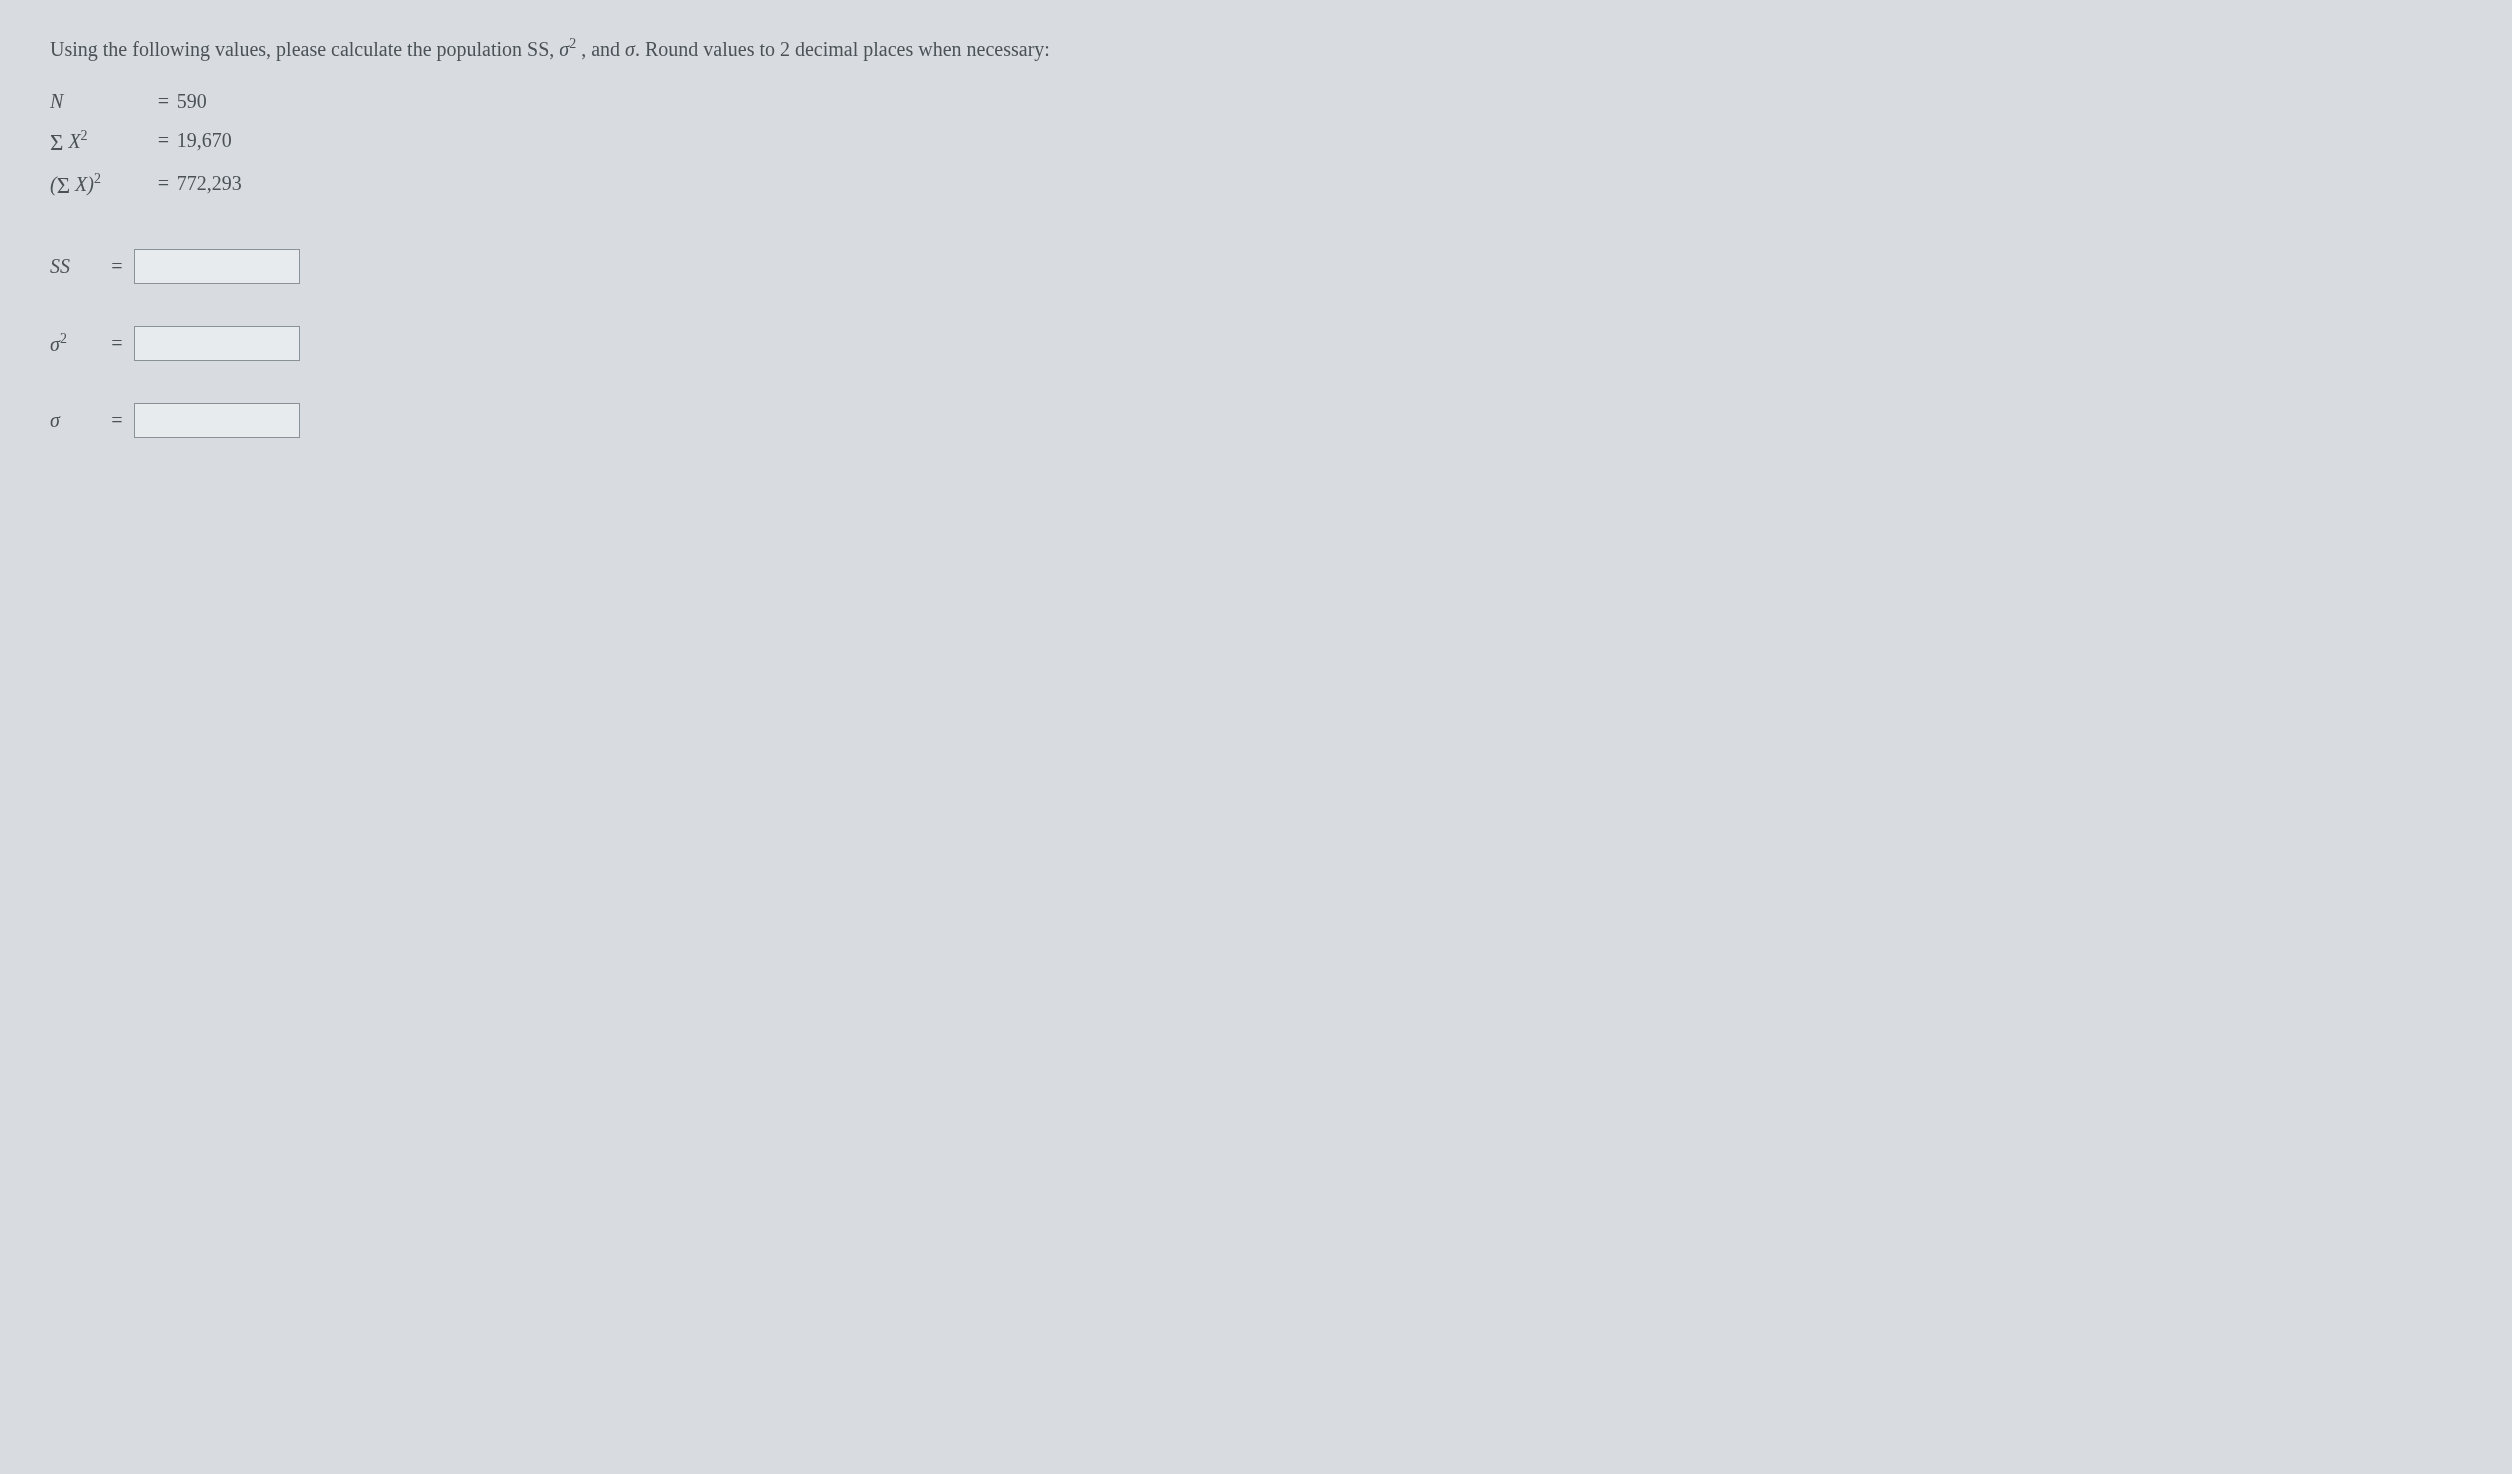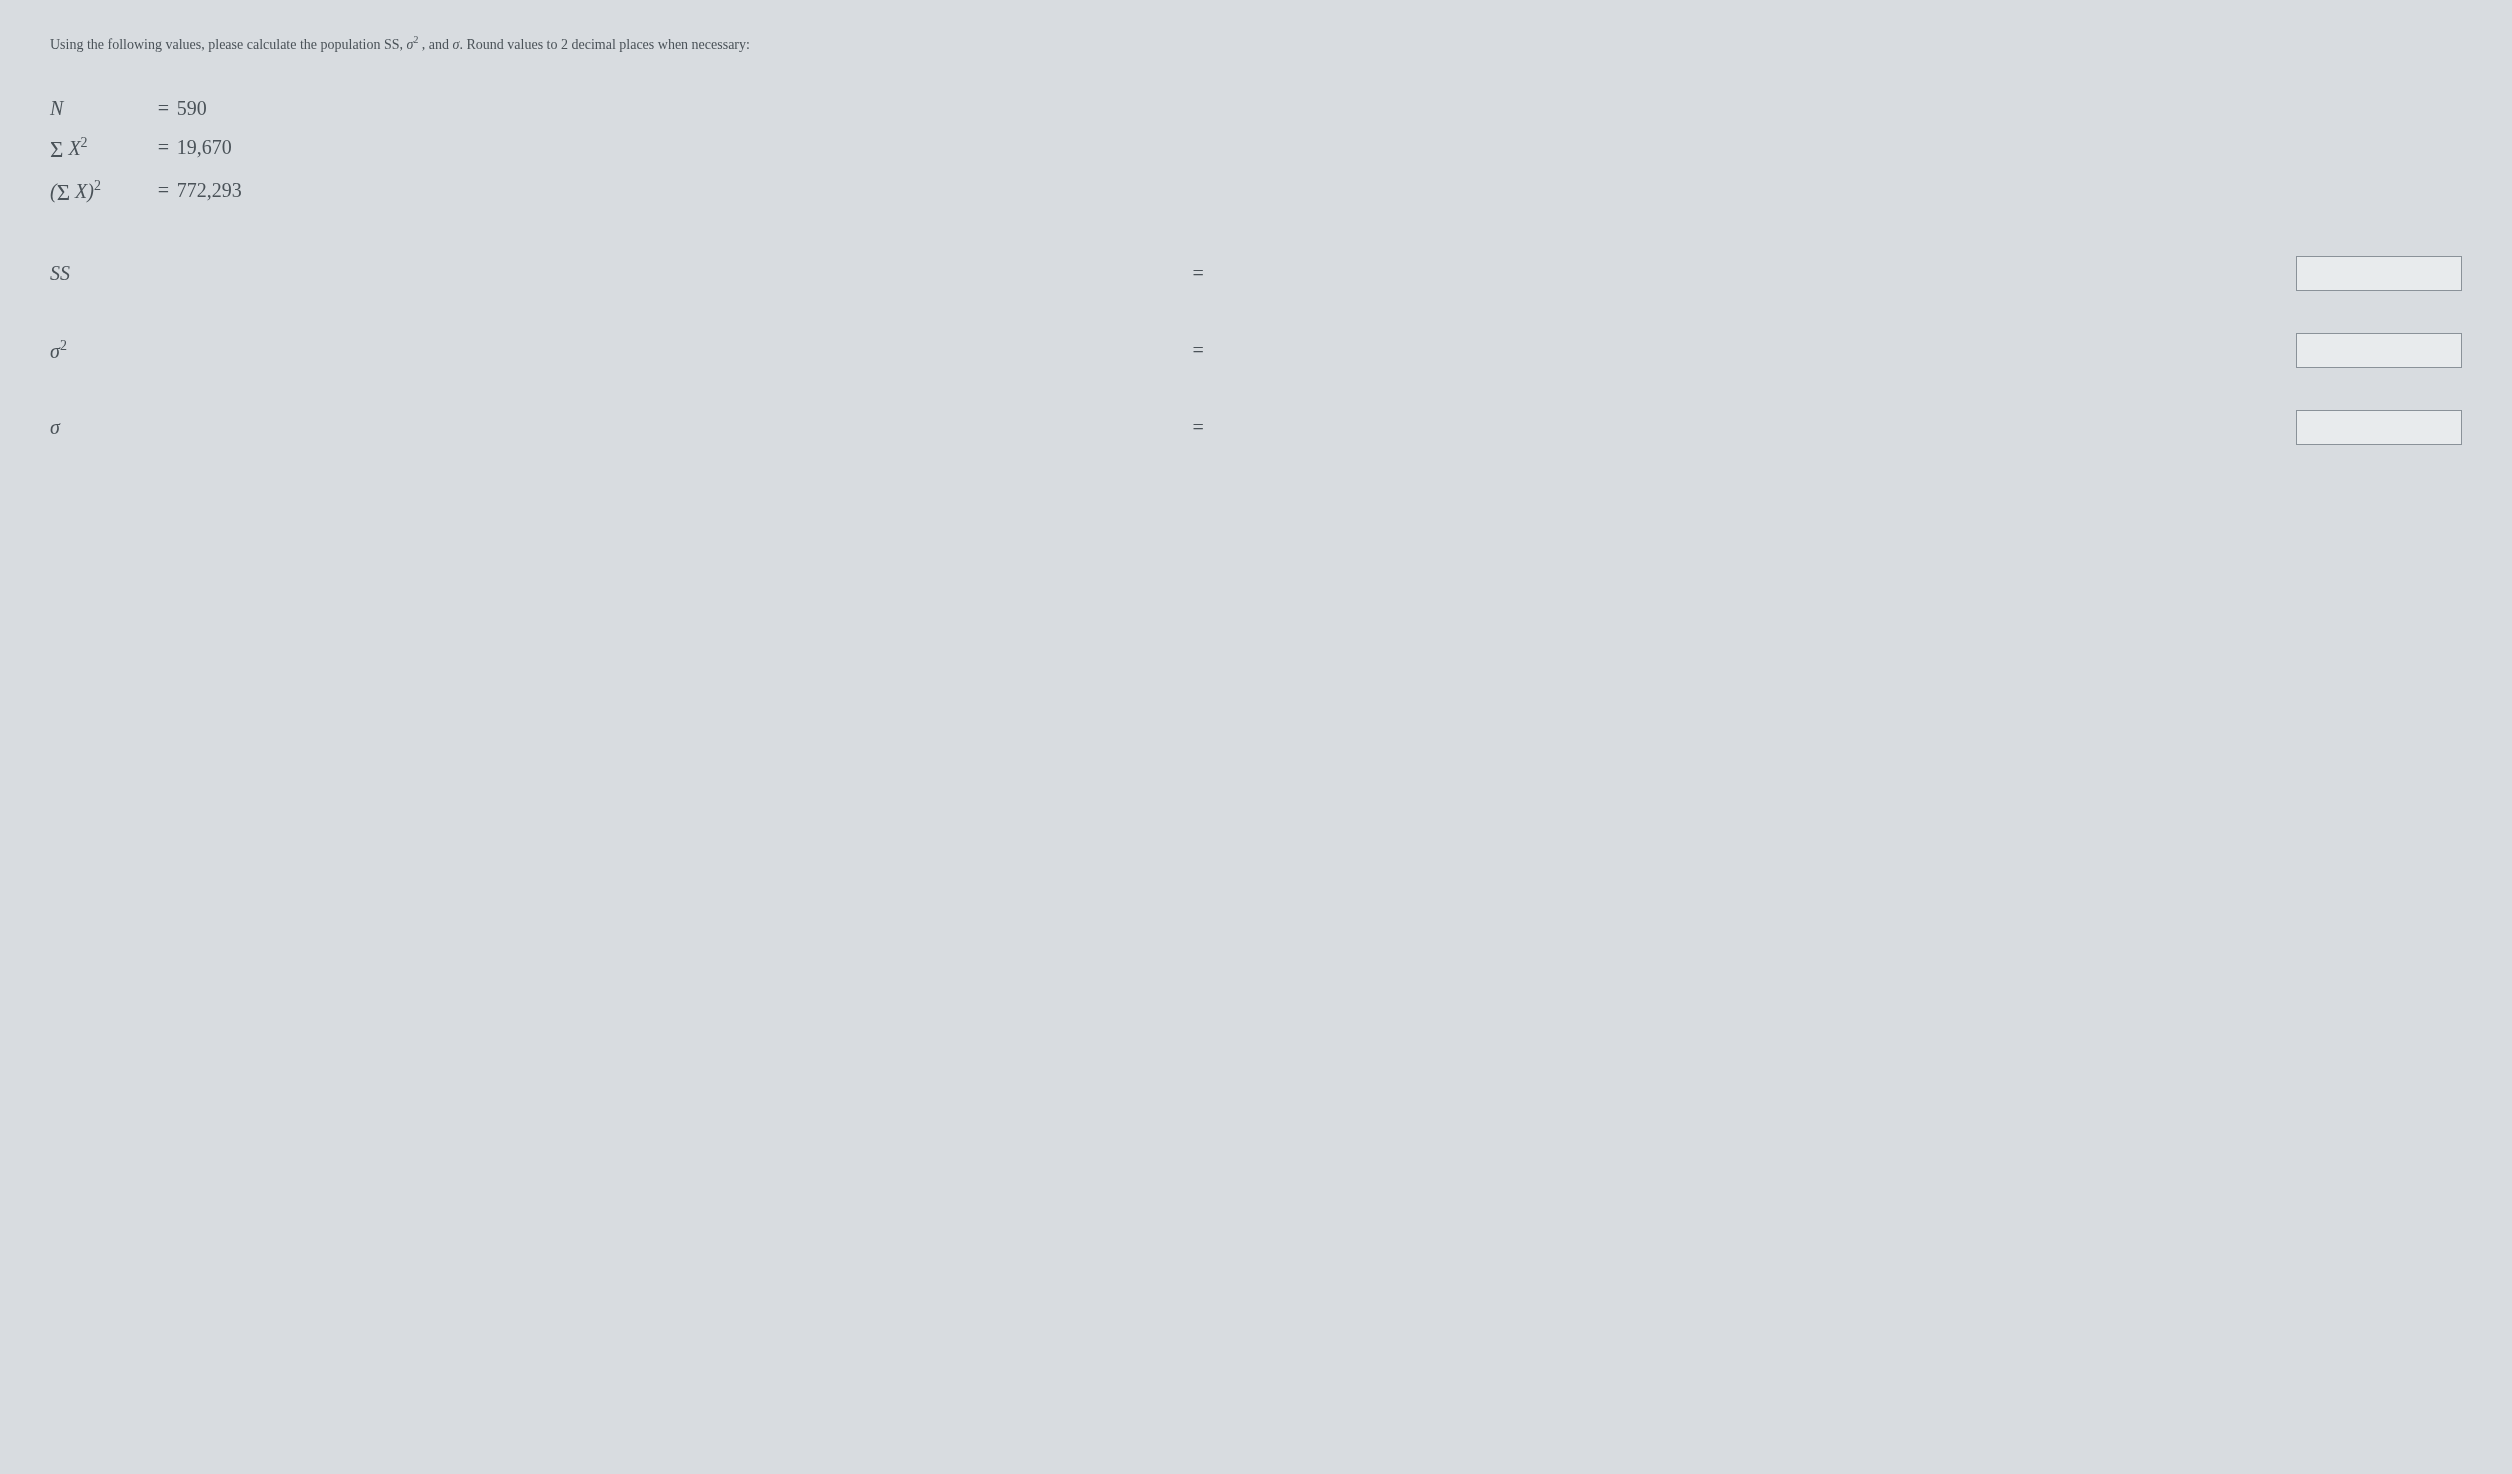--- a/index.html
+++ b/index.html
@@ -11,23 +11,23 @@
       background: #d8dce0;
       font-family: Georgia, 'Times New Roman', serif;
       padding: 33px 50px;
       color: #4a5258;
       min-height: 100vh;
     }
     .container {
       max-width: 100%;
     }
     .prompt {
-      font-size: 14px;
+      font-size: 20px;
       color: #4a5258;
-      margin-bottom: 42px;
+      margin-bottom: 26px;
       line-height: 1.5;
     }
     .given-values {
       margin-bottom: 50px;
       font-size: 20px;
       font-style: italic;
     }
     .given-values .row {
       margin-bottom: 15px;
       display: flex;
@@ -50,21 +50,20 @@
       font-style: normal;
     }
     .answers {
       font-size: 20px;
       font-style: italic;
     }
     .answer-row {
       display: flex;
       align-items: center;
       margin-bottom: 42px;
-      justify-content: space-between;
     }
     .answer-label {
       display: inline-block;
       min-width: 50px;
     }
     .answer-eq {
       margin: 0 10px;
     }
     input[type="text"] {
       width: 166px;

